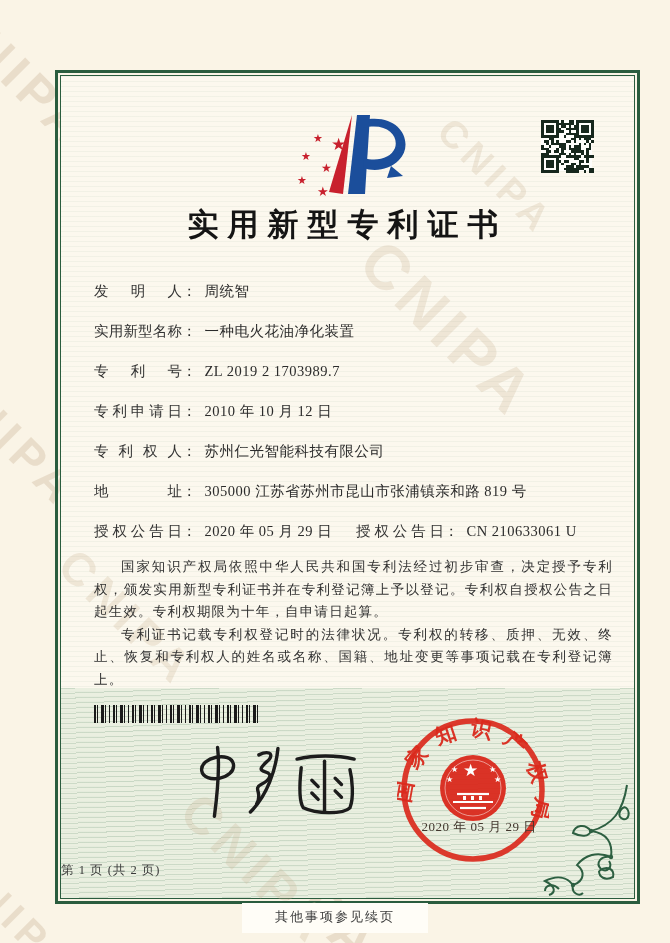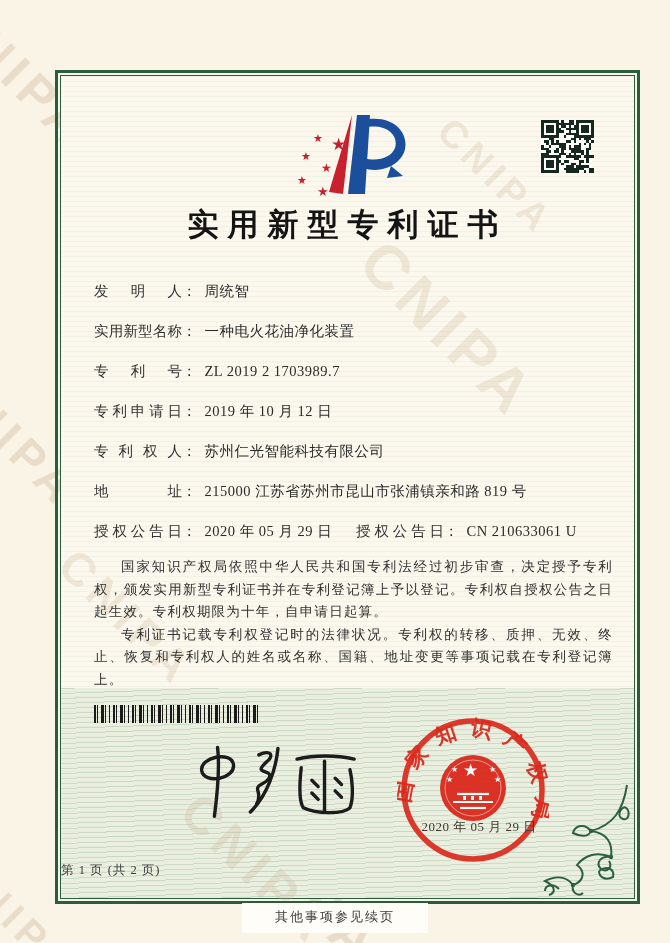--- a/index.html
+++ b/index.html
@@ -446,27 +446,27 @@
       <div class="frow">
         <span class="flabel">发明人</span><span class="fcolon">：</span><span class="fvalue">周统智</span>
       </div>
       <div class="frow">
         <span class="flabel">实用新型名称</span><span class="fcolon">：</span><span class="fvalue">一种电火花油净化装置</span>
       </div>
       <div class="frow">
         <span class="flabel">专利号</span><span class="fcolon">：</span><span class="fvalue">ZL 2019 2 1703989.7</span>
       </div>
       <div class="frow">
-        <span class="flabel">专利申请日</span><span class="fcolon">：</span><span class="fvalue">2019 年 10 月 12 日</span>
+        <span class="flabel">专利申请日</span><span class="fcolon">：</span><span class="fvalue">2010 年 10 月 12 日</span>
       </div>
       <div class="frow">
         <span class="flabel">专利权人</span><span class="fcolon">：</span><span class="fvalue">苏州仁光智能科技有限公司</span>
       </div>
       <div class="frow">
-        <span class="flabel">地址</span><span class="fcolon">：</span><span class="fvalue">215000 江苏省苏州市昆山市张浦镇亲和路 819 号</span>
+        <span class="flabel">地址</span><span class="fcolon">：</span><span class="fvalue">305000 江苏省苏州市昆山市张浦镇亲和路 819 号</span>
       </div>
       <div class="grant-row">
         <div class="grant-left">
           <span class="flabel">授权公告日</span><span class="fcolon">：</span><span class="fvalue">2020 年 05 月 29 日</span>
         </div>
         <div>
           <span class="flabel">授权公告日</span><span class="fcolon">：</span><span class="fvalue">CN 210633061 U</span>
         </div>
       </div>
     </div>

